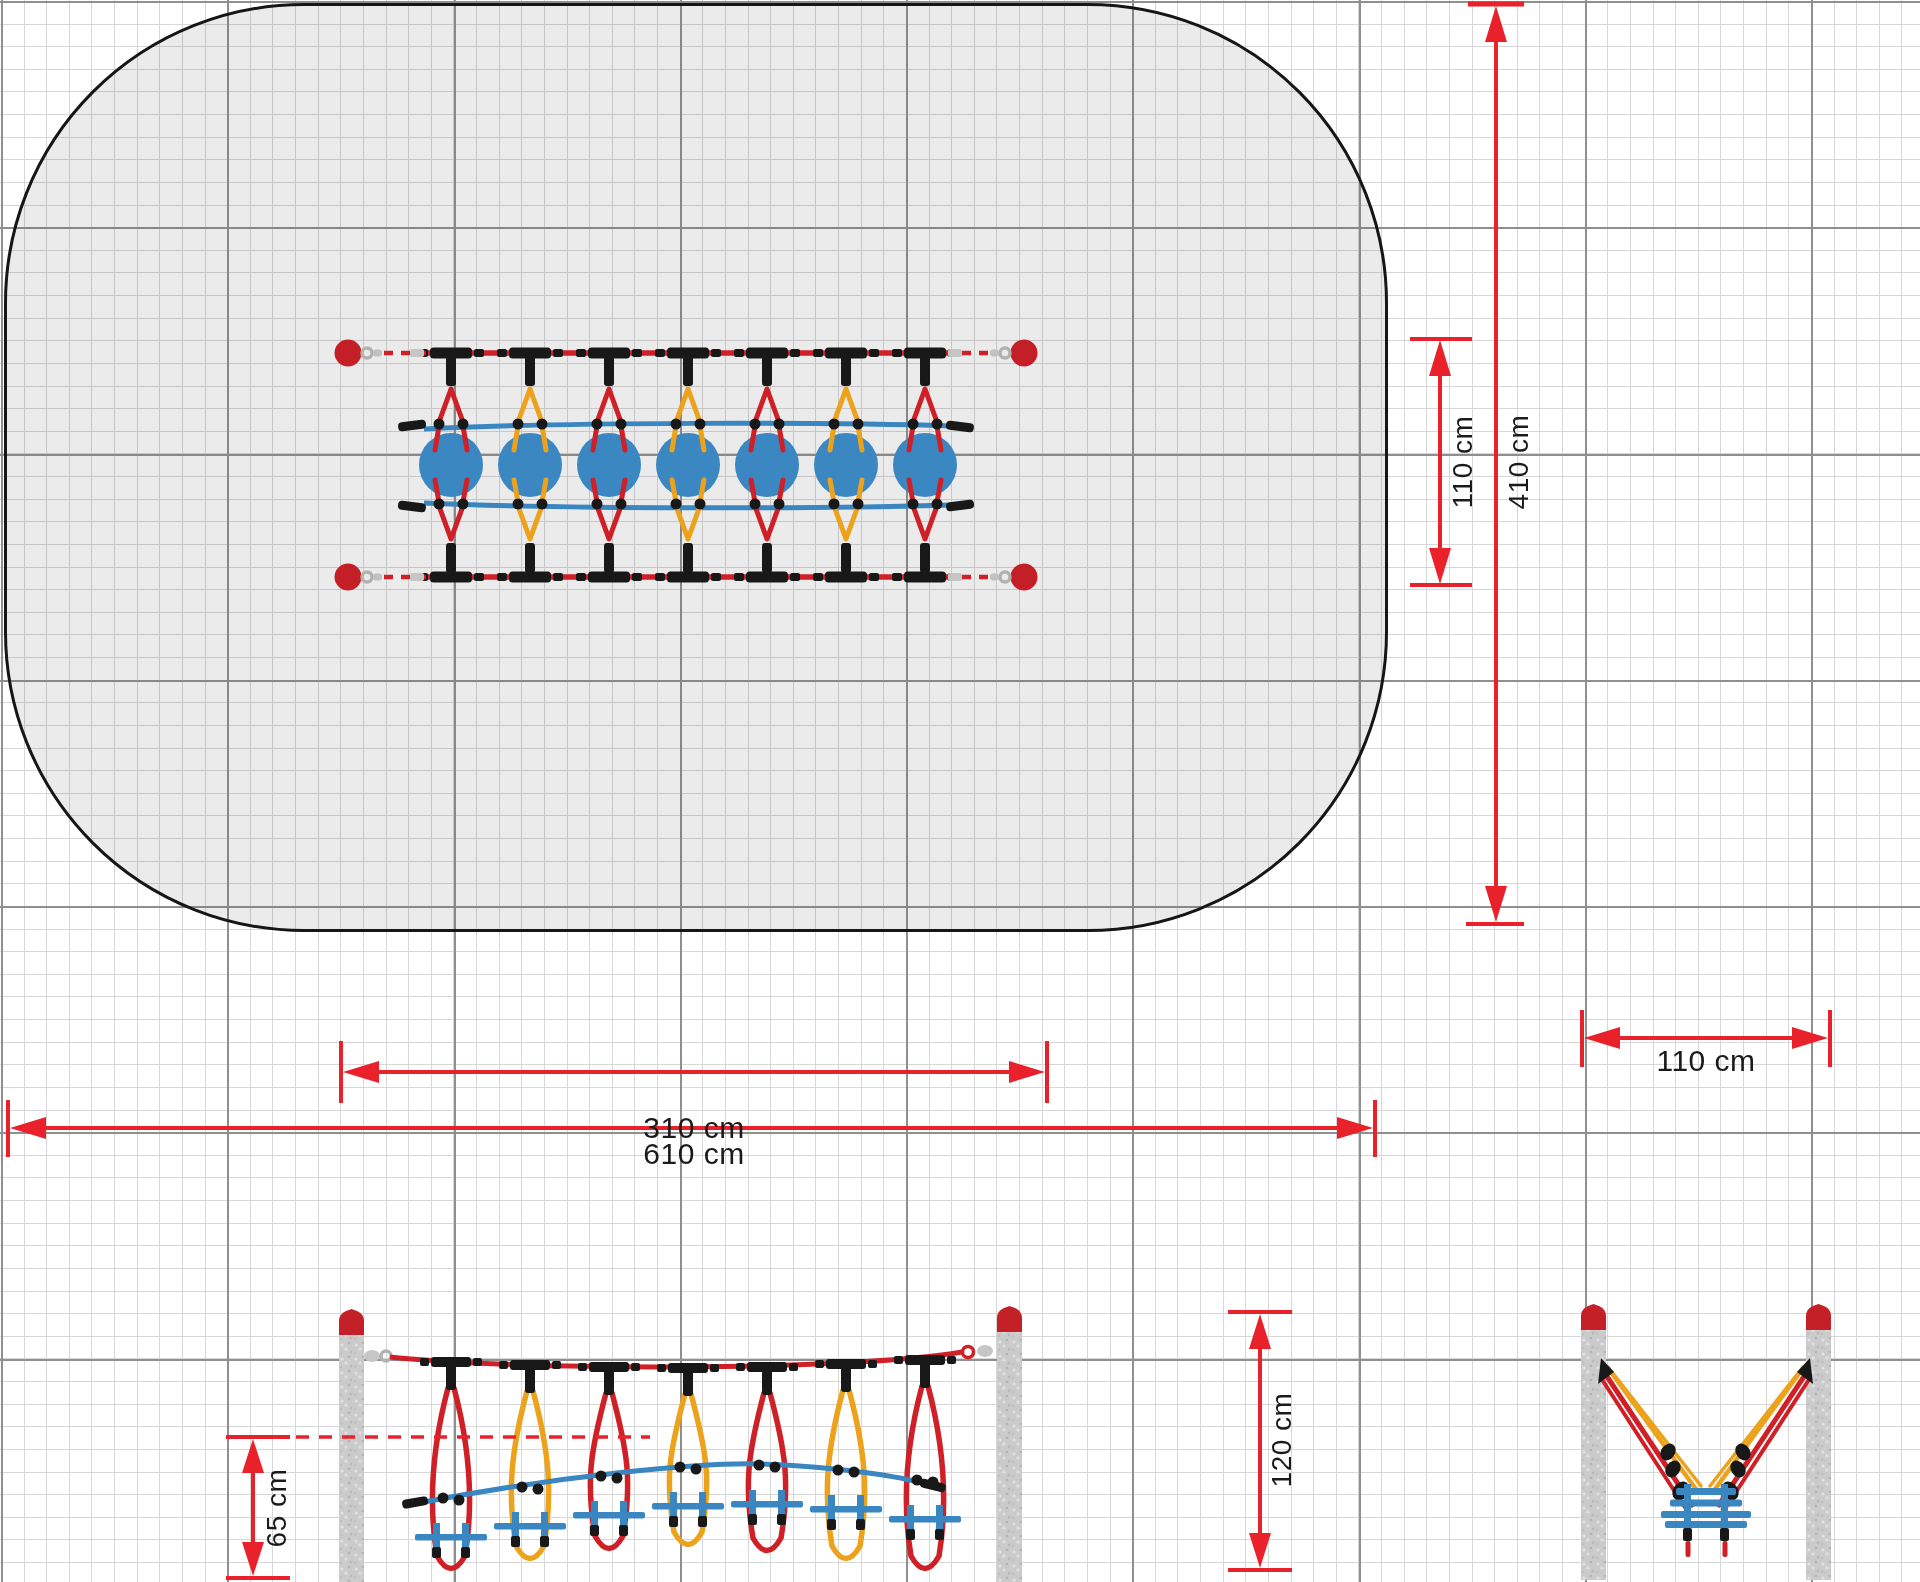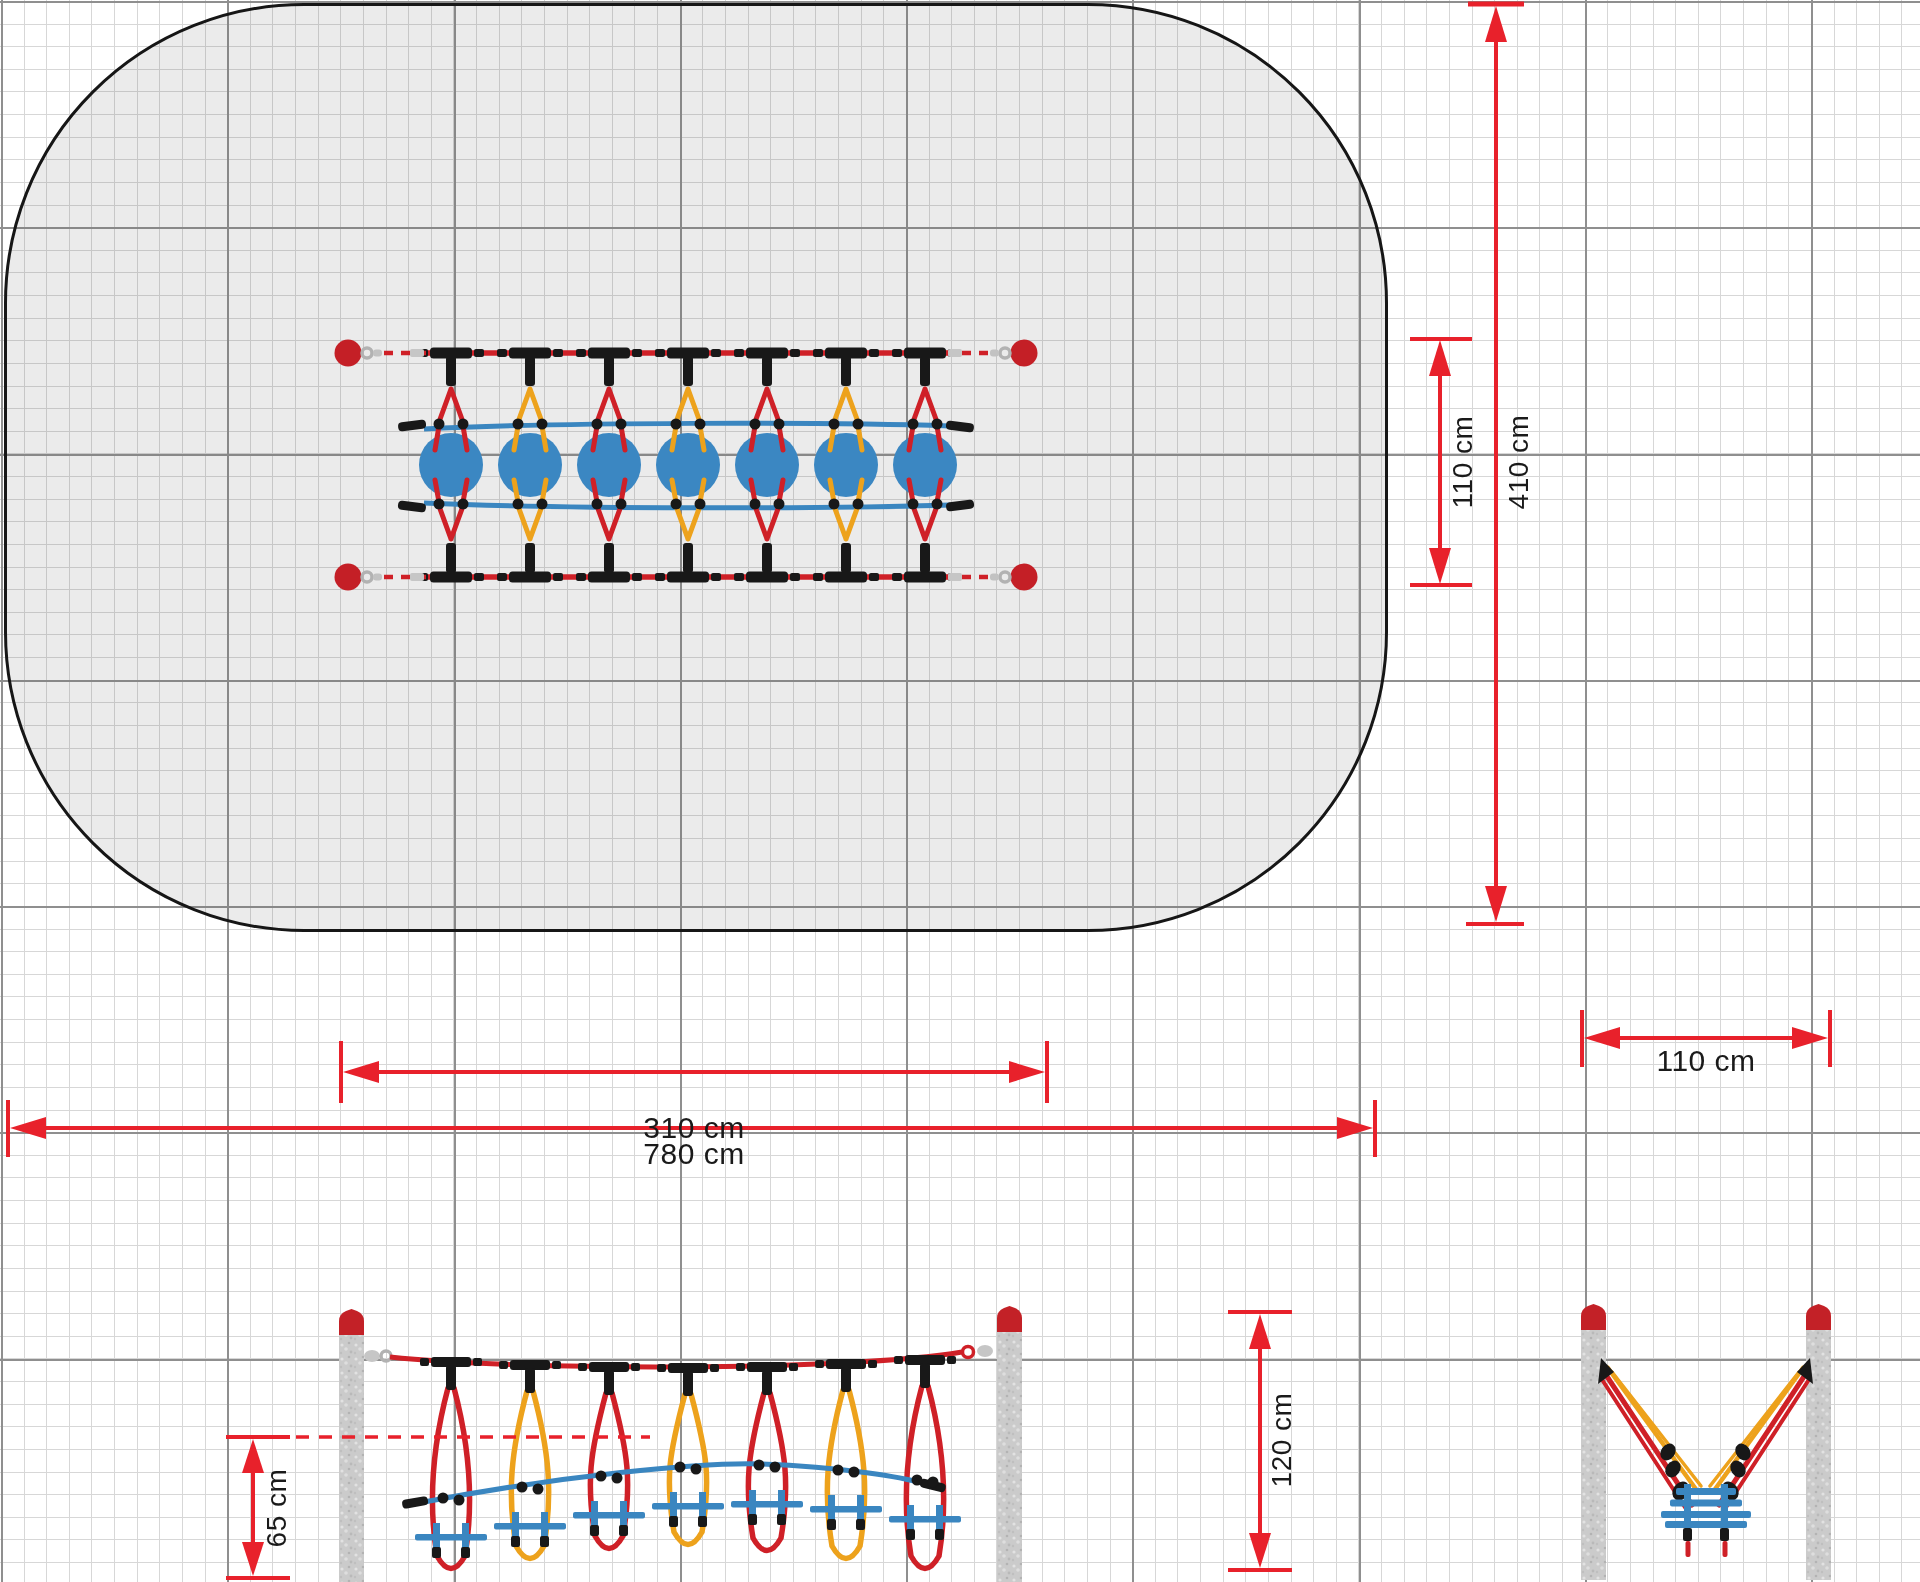--- a/index.html
+++ b/index.html
@@ -293,16 +293,16 @@
       <line x1="1260" y1="1340" x2="1260" y2="1542" stroke-width="4"></line>
       <polygon points="1260,1314 1249,1349 1271,1349" stroke="none"></polygon>
       <polygon points="1260,1568 1249,1533 1271,1533" stroke="none"></polygon>
     </g>
   </g>
 </svg>
 
 <div class="lbl rot" style="left:1463px;top:462px">110 cm</div>
 <div class="lbl rot" style="left:1519px;top:462px">410 cm</div>
 <div class="lbl" style="left:694px;top:1128px">310 cm</div>
-<div class="lbl" style="left:694px;top:1154px">780 cm</div>
+<div class="lbl" style="left:694px;top:1154px">610 cm</div>
 <div class="lbl" style="left:1706px;top:1061px">110 cm</div>
 <div class="lbl rot" style="left:277px;top:1508px">65 cm</div>
 <div class="lbl rot" style="left:1282px;top:1440px">120 cm</div>
 
 </body></html>

